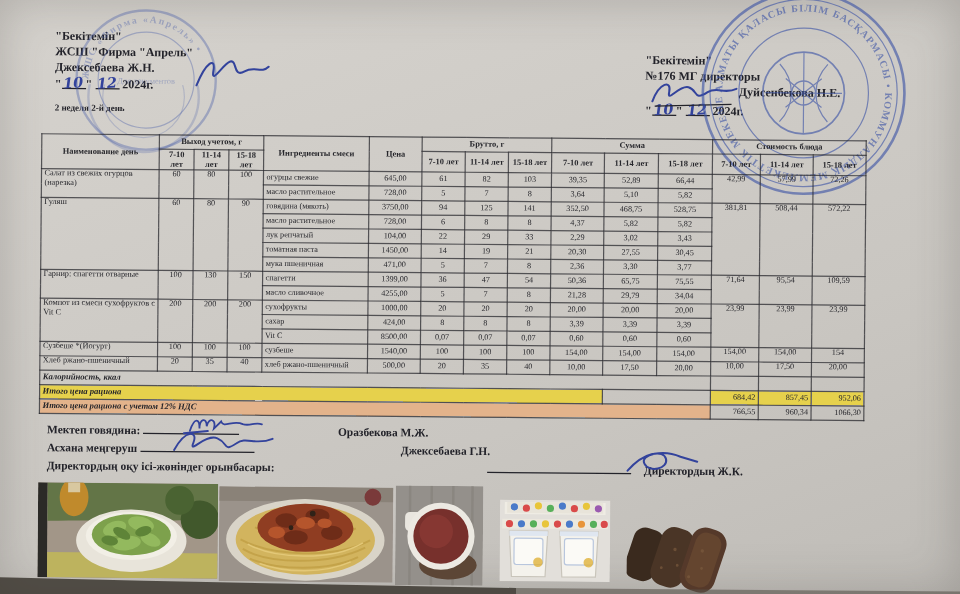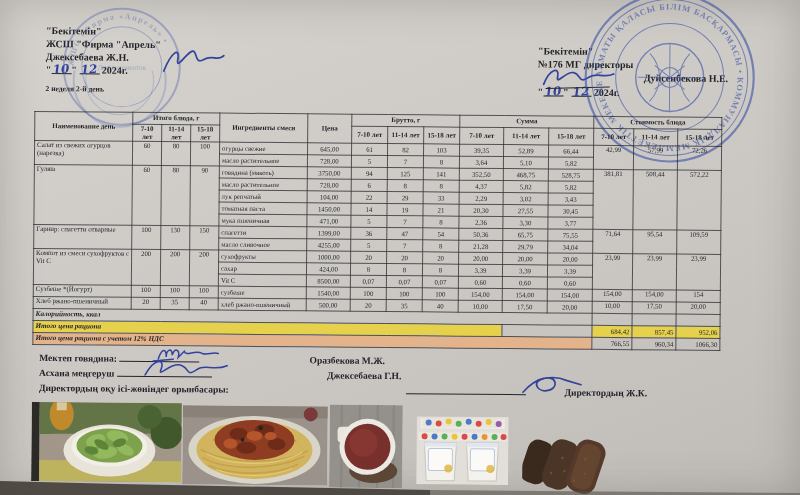--- a/index.html
+++ b/index.html
@@ -30,21 +30,21 @@
   td.c{text-align:center;}
   td.num{text-align:right;}
   td.top{vertical-align:top;text-align:center;}
   td.lbl{font-weight:bold;font-style:italic;text-align:left;font-size:7.2px;}
   .hl-y{background:#e6d14c !important;}
   .hl-p{background:#e3b38b !important;}
   
   .signs{position:absolute;left:42px;top:350px;font-weight:bold;font-size:9.5px;width:700px;}
   .signrow{position:relative;height:15px;}
   .sigline{display:inline-block;border-bottom:1px solid #23232a;height:10px;}
-  .signname{font-weight:bold;padding-left:28px;}
+  .signname{font-weight:bold;}
   .sigsvg{position:absolute;}
   
   .pics{position:absolute;left:0;top:400px;width:800px;height:95px;}
   .pic{position:absolute;}
   
   .bottom-edge{position:absolute;left:0;bottom:0;width:800px;height:18px;pointer-events:none;}
 </style>
 </head>
 <body>
 
@@ -135,21 +135,21 @@
       <col style="width:44px">
           <col style="width:45px">
           <col style="width:45px">
       <col style="width:40px">
           <col style="width:44px">
           <col style="width:44px">
     </colgroup>
     <thead>
       <tr>
         <th rowspan="2">Наименование день</th>
-        <th colspan="3">Итого блюда, г</th>
+        <th colspan="3">Выход учетом, г</th>
         <th rowspan="2">Ингредиенты смеси</th>
         <th rowspan="2">Цена</th>
         <th colspan="3">Брутто, г</th>
         <th colspan="3">Сумма</th>
         <th colspan="3">Стоимость блюда</th>
       </tr>
       <tr>
         <th>7-10 лет</th>
         <th>11-14 лет</th>
         <th>15-18 лет</th>
@@ -377,21 +377,21 @@
         <path d="M4,14 C8,2 12,4 12,12 C12,4 18,2 18,10 C20,2 26,4 24,12 L30,6 C32,12 40,4 48,8 C54,10 58,6 64,8" stroke="#33439c" stroke-width="1.5" fill="none" stroke-linecap="round"></path>
       </svg>
       <span class="signname" style="margin-left:80px">Оразбекова М.Ж.</span>
     </div>
     <div class="signrow">
       <span>Асхана меңгеруш</span>
       <span class="sigline" style="width:95px"></span>
       <svg class="sigsvg" style="left:100px;top:-9px" width="95" height="24">
         <path d="M6,18 C16,0 26,2 22,12 C18,22 32,4 42,8 C52,12 46,20 58,12 C66,6 74,14 88,8 M14,4 L34,2" stroke="#33439c" stroke-width="1.6" fill="none" stroke-linecap="round"></path>
       </svg>
-      <span class="signname" style="margin-left:85px">Джексебаева Г.Н.</span>
+      <span class="signname" style="margin-left:120px">Джексебаева Г.Н.</span>
     </div>
     <div class="signrow">
       <span>Директордың оқу ісі-жөніндег орынбасары:</span>
       <span class="sigline" style="width:120px;margin-left:175px"></span>
       <svg class="sigsvg" style="left:480px;top:-10px" width="80" height="26">
         <path d="M4,18 C18,2 34,0 36,8 C38,16 22,20 18,12 C14,4 34,0 48,6 L62,10" stroke="#33439c" stroke-width="1.7" fill="none" stroke-linecap="round"></path>
       </svg>
       <span class="signname" style="margin-left:8px">Директордың Ж.К.</span>
     </div>
   </div>

